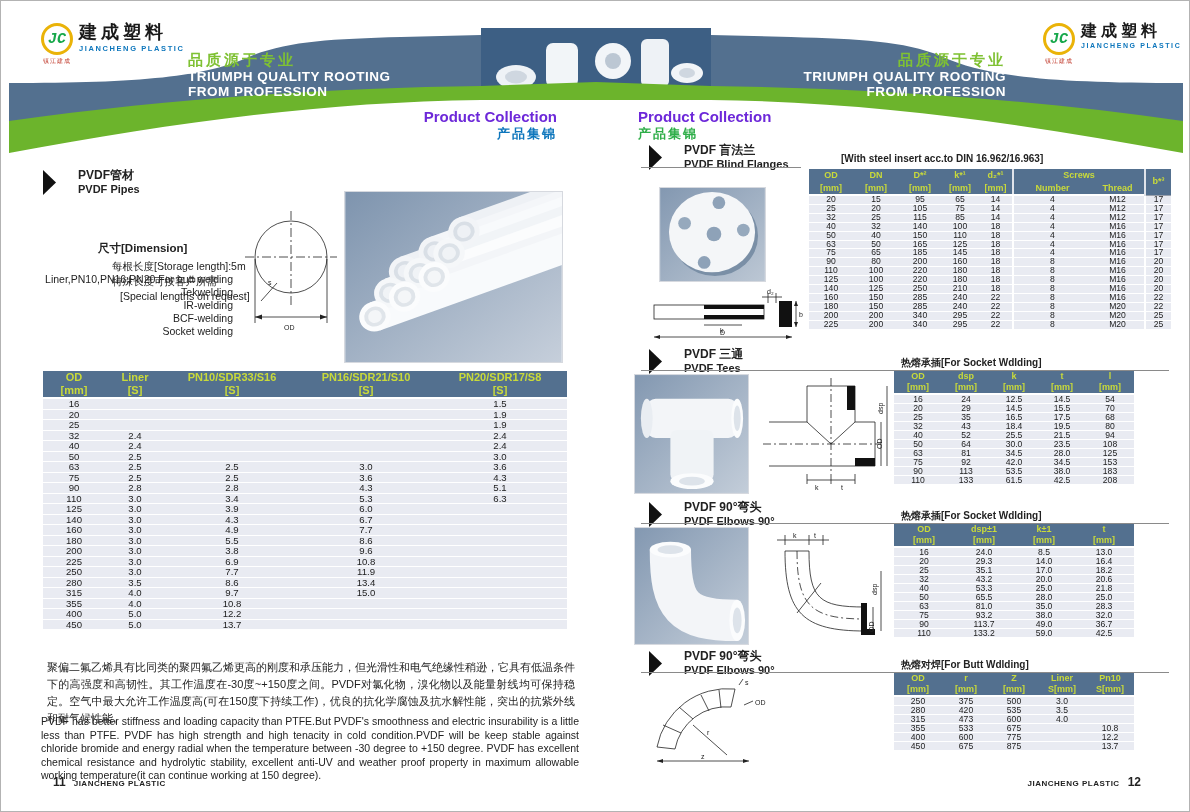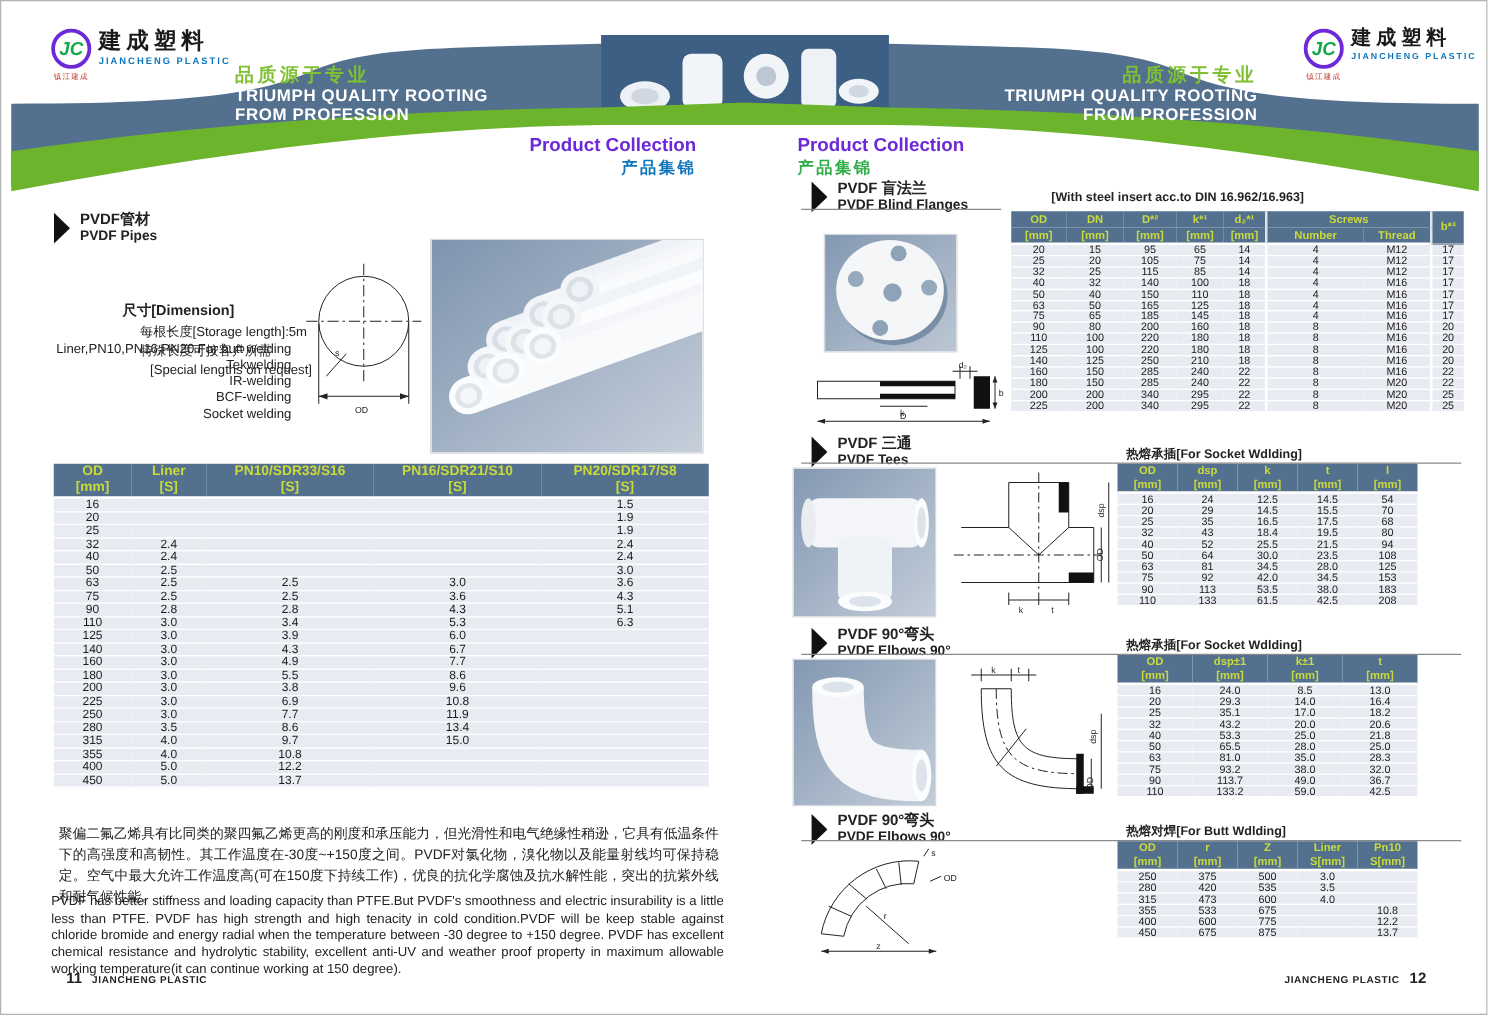--- a/index.html
+++ b/index.html
@@ -6,33 +6,33 @@
   *{box-sizing:border-box;}
   .spread{
     position:relative;width:1190px;height:812px;margin:0 auto;
     background:#ffffff;border:1px solid #b3b3b3;overflow:hidden;
     font-family:"Liberation Sans","DejaVu Sans",sans-serif;color:#222;
   }
   .abs{position:absolute;}
   
   .hdr-svg{left:0;top:0;}
   .logo{display:flex;align-items:flex-start;gap:6px;}
-  .logo-circle{width:32px;height:32px;border:3px solid #6d28d9;border-radius:50%;
+  .logo-circle{width:32px;height:32px;border:3px solid #eab308;border-radius:50%;
     background:#fff;display:flex;align-items:center;justify-content:center;
-    color:#17a84b;font-weight:bold;font-style:italic;font-size:15px;}
+    color:#17a84b;font-weight:bold;font-style:italic;font-size:15px;font-family:Liberation Mono, monospace;}
   .logo-caption{font-size:6px;color:#c0392b;text-align:center;margin-top:2px;letter-spacing:1px;}
   .logo-cn{font-size:18px;font-weight:bold;color:#1a1a1a;letter-spacing:4px;line-height:1;}
   .logo-en{font-size:7.5px;font-weight:bold;color:#0d76bc;letter-spacing:1.6px;margin-top:3px;}
   .slogan-cn{font-size:15px;font-weight:bold;color:#7fc133;letter-spacing:3px;}
   .slogan-en{font-size:13.5px;font-weight:bold;color:#ffffff;line-height:1.1;letter-spacing:.5px;}
   
   .coll-en{font-size:15px;font-weight:bold;color:#6d28d9;}
   .coll-cn{font-size:13px;font-weight:bold;letter-spacing:2px;}
   
-  .sec-head{display:flex;gap:8px;align-items:flex-start;}
+  .sec-head{display:flex;gap:22px;align-items:flex-start;}
   .tri{width:13px;height:25px;background:#111;clip-path:polygon(0 0,100% 50%,0 100%);flex:none;margin-top:1px;}
   .sec-cn{font-size:12px;font-weight:bold;line-height:1.15;}
   .sec-en{font-size:11px;font-weight:bold;line-height:1.15;}
   .sec-note{font-size:10px;font-weight:bold;}
   .sec-line{height:1px;background:#8a8a8a;}
   
   .dim-head{font-size:11.5px;font-weight:bold;}
   .dim-line{font-size:10.5px;line-height:1.45;}
   .weld{font-size:10.5px;line-height:1.24;text-align:right;}
   .para-cn{font-size:11px;line-height:17px;text-align:justify;}

